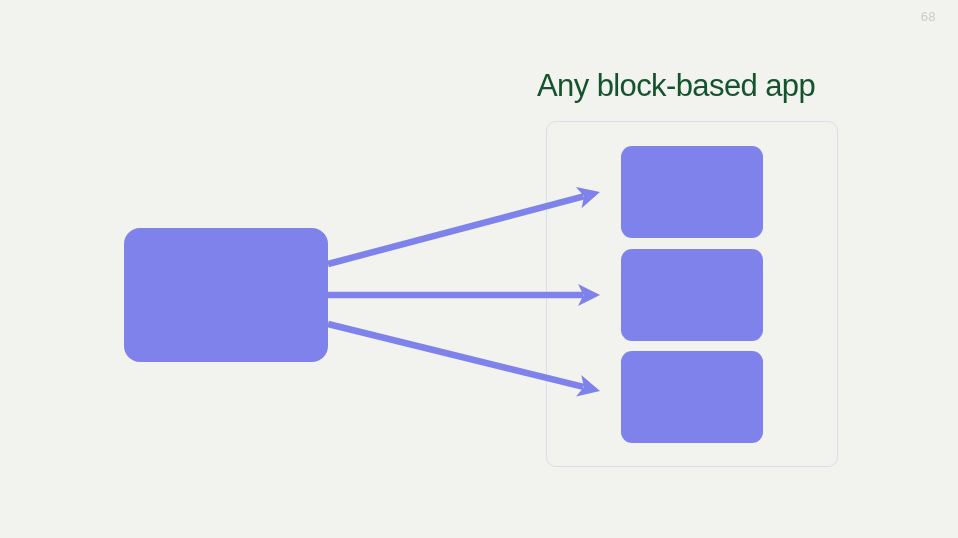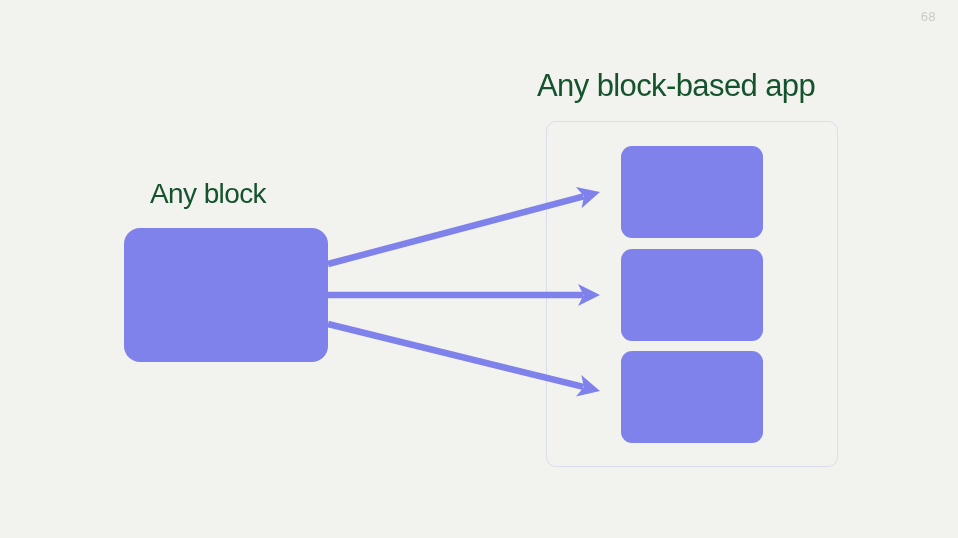--- a/index.html
+++ b/index.html
@@ -110,21 +110,20 @@
 </style>
 </head>
 <body>
 
 <div id="slide">
 
   <div class="page-number">68</div>
 
   <div class="heading" id="app-title">Any block-based app</div>
 
-  <div class="heading" id="block-title">Any block</div>
 
   <div class="block" id="source-block"></div>
 
   <div id="app-container"></div>
 
   <div class="target-block" id="target-block-1"></div>
   <div class="target-block" id="target-block-2"></div>
   <div class="target-block" id="target-block-3"></div>
 
   <svg id="arrows" viewBox="0 0 958 538" width="958" height="538">

